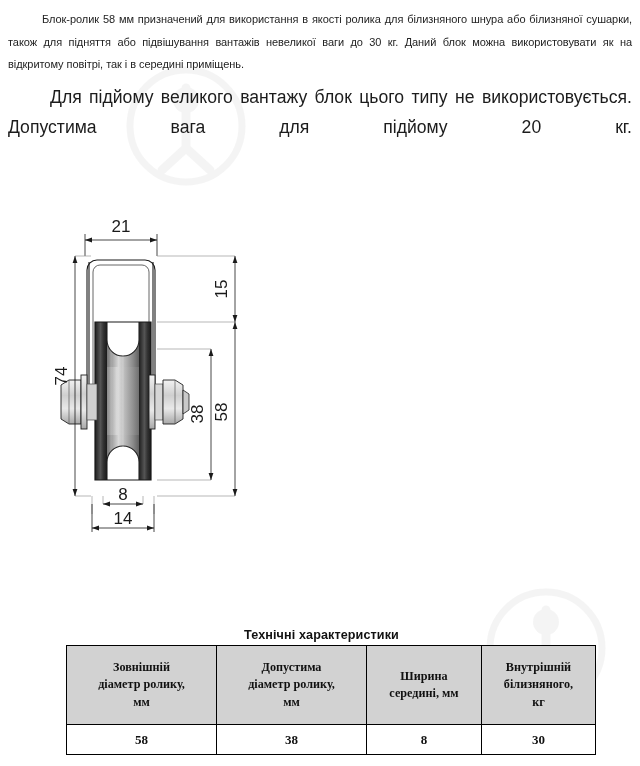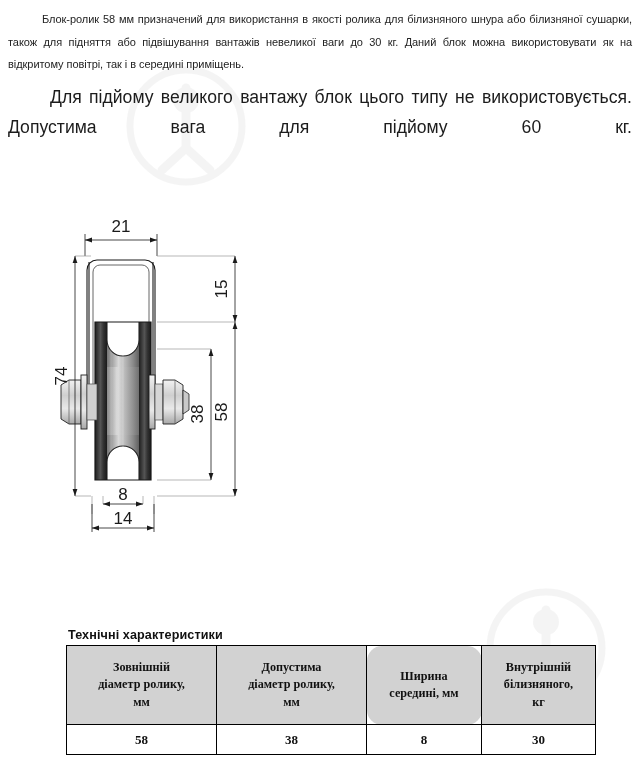--- a/index.html
+++ b/index.html
@@ -74,20 +74,21 @@
     top: 628px;
     width: 509px;
     z-index: 2;
   }
   .tbl-caption {
     font-size: 12.6px;
     font-weight: bold;
     color: #111;
     padding: 0 0 3px 2px;
     letter-spacing: 0.1px;
+    text-align: center;
   }
   table.spec {
     border-collapse: collapse;
     width: 509px;
     table-layout: fixed;
     font-family: Liberation Serif, serif;
   }
   table.spec th,
   table.spec td {
     border: 1px solid #000;
@@ -105,21 +106,21 @@
   }
   table.spec td {
     background: #ffffff;
     font-size: 13px;
     font-weight: bold;
     height: 27px;
     color: #111;
   }
   .col-a { width: 145px; }
   .col-b { width: 145px; }
-  .col-c { width: 110px; border-radius: 15px; }
+  .col-c { width: 110px; }
   .col-d { width: 109px; }
 </style>
 </head>
 <body>
 
 <div class="wm" style="left:126px; top:66px;">
   <svg width="120" height="120" viewBox="0 0 120 120">
     <circle cx="60" cy="60" r="56" fill="none" stroke="#8a8a8a" stroke-width="7"></circle>
     <path d="M60 22 L60 82 M60 82 L36 104 M60 82 L84 104" stroke="#8a8a8a" stroke-width="9" fill="none" stroke-linecap="round"></path>
     <circle cx="60" cy="34" r="13" fill="#8a8a8a"></circle>
@@ -128,21 +129,21 @@
 <div class="wm" style="left:486px; top:588px;">
   <svg width="120" height="120" viewBox="0 0 120 120">
     <circle cx="60" cy="60" r="56" fill="none" stroke="#8a8a8a" stroke-width="7"></circle>
     <path d="M60 22 L60 82 M60 82 L36 104 M60 82 L84 104" stroke="#8a8a8a" stroke-width="9" fill="none" stroke-linecap="round"></path>
     <circle cx="60" cy="34" r="13" fill="#8a8a8a"></circle>
   </svg>
 </div>
 
 <div class="text-block">
   <p class="para">Блок-ролик 58 мм призначений для використання в якості ролика для білизняного шнура або білизняної сушарки, також для підняття або підвішування вантажів невеликої ваги до 30 кг. Даний блок можна використовувати як на відкритому повітрі, так і в середині приміщень.</p>
-  <p class="para-big">Для підйому великого вантажу блок цього типу не використовується. Допустима вага для підйому 60 кг.</p>
+  <p class="para-big">Для підйому великого вантажу блок цього типу не використовується. Допустима вага для підйому 20 кг.</p>
 </div>
 
 <div class="drawing-wrap">
 <svg width="430" height="350" viewBox="0 0 430 350">
   <defs>
 
     <linearGradient id="rollerGrad" x1="0" y1="0" x2="1" y2="0">
       <stop offset="0%" stop-color="#2a2a2a"></stop>
       <stop offset="10%" stop-color="#3a3a3a"></stop>
       <stop offset="26%" stop-color="#8d8d8d"></stop>

